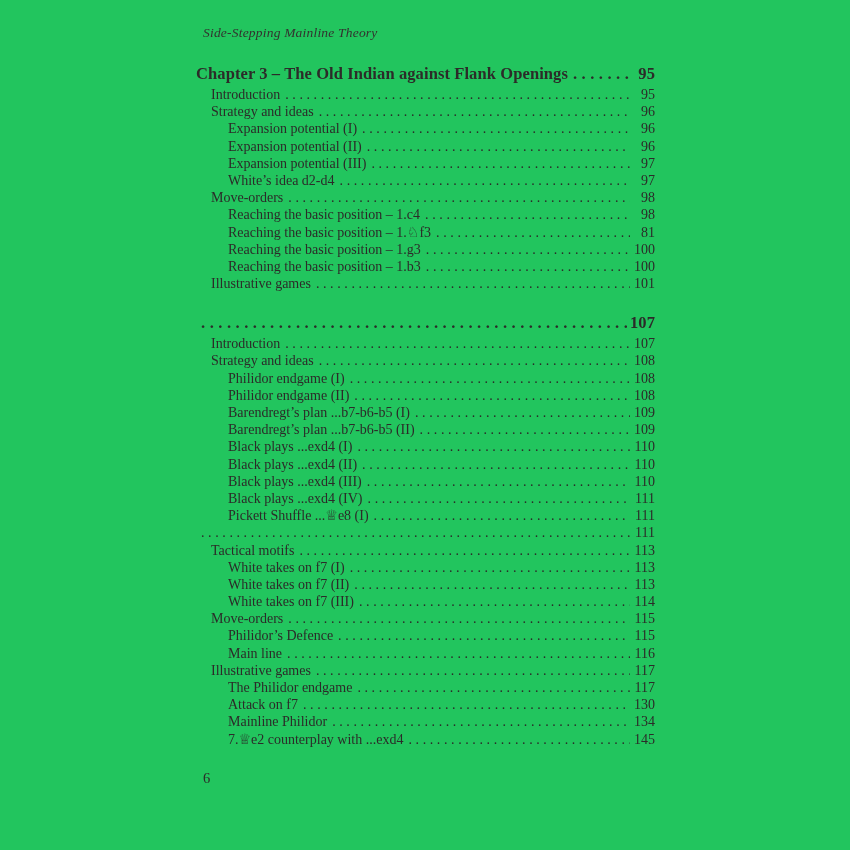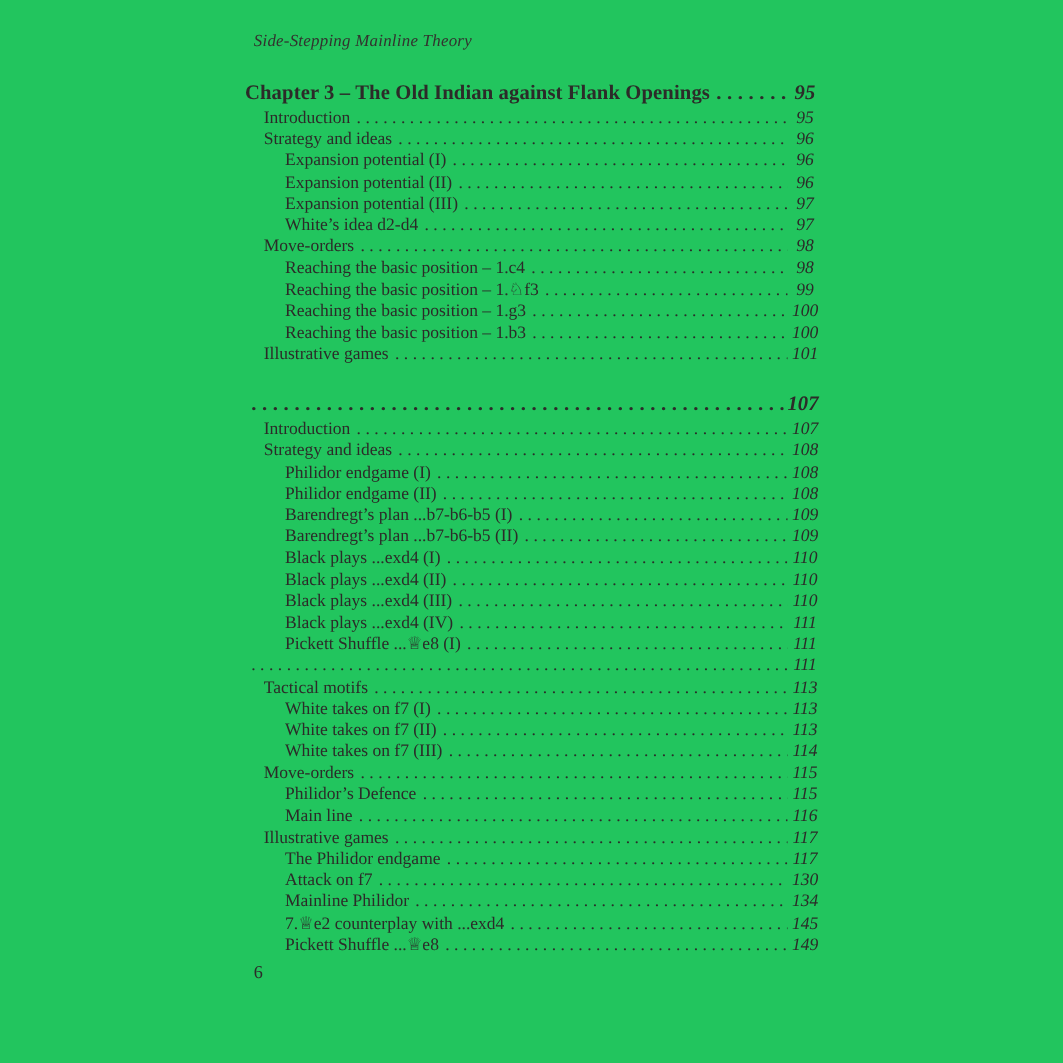--- a/index.html
+++ b/index.html
@@ -59,22 +59,21 @@
     white-space: nowrap;
   }
   .dots::after {
     content: "..................................................................................................";
     letter-spacing: 3.6px;
   }
   .row.heading .dots::after { letter-spacing: 4.5px; }
   .pnum {
     flex: 0 0 auto;
     min-width: 22px;
-    text-align: center;
-    font-style: italic;
+    text-align: right;
   }
   .folio {
     position: absolute;
     left: 203px;
     top: 770px;
     font-size: 14.5px;
     color: #2c2b29;
   }
 </style>
 </head>
@@ -126,21 +125,21 @@
           <span class="pnum">98</span>
         </div>
         <div class="row lvl2">
           <span class="label">Reaching the basic position – 1.c4</span>
           <span class="dots"></span>
           <span class="pnum">98</span>
         </div>
         <div class="row lvl2">
           <span class="label">Reaching the basic position – 1.♘f3</span>
           <span class="dots"></span>
-          <span class="pnum">99</span>
+          <span class="pnum">81</span>
         </div>
         <div class="row lvl2">
           <span class="label">Reaching the basic position – 1.g3</span>
           <span class="dots"></span>
           <span class="pnum">100</span>
         </div>
         <div class="row lvl2">
           <span class="label">Reaching the basic position – 1.b3</span>
           <span class="dots"></span>
           <span class="pnum">100</span>
@@ -268,22 +267,17 @@
         <div class="row lvl2">
           <span class="label">Mainline Philidor</span>
           <span class="dots"></span>
           <span class="pnum">134</span>
         </div>
         <div class="row lvl2">
           <span class="label">7.♕e2 counterplay with ...exd4</span>
           <span class="dots"></span>
           <span class="pnum">145</span>
         </div>
-        <div class="row lvl2">
-          <span class="label">Pickett Shuffle ...♕e8</span>
-          <span class="dots"></span>
-          <span class="pnum">149</span>
-        </div>
       </div>
     </div>
 
   <div class="folio">6</div>
 </div>
 
 </body></html>

